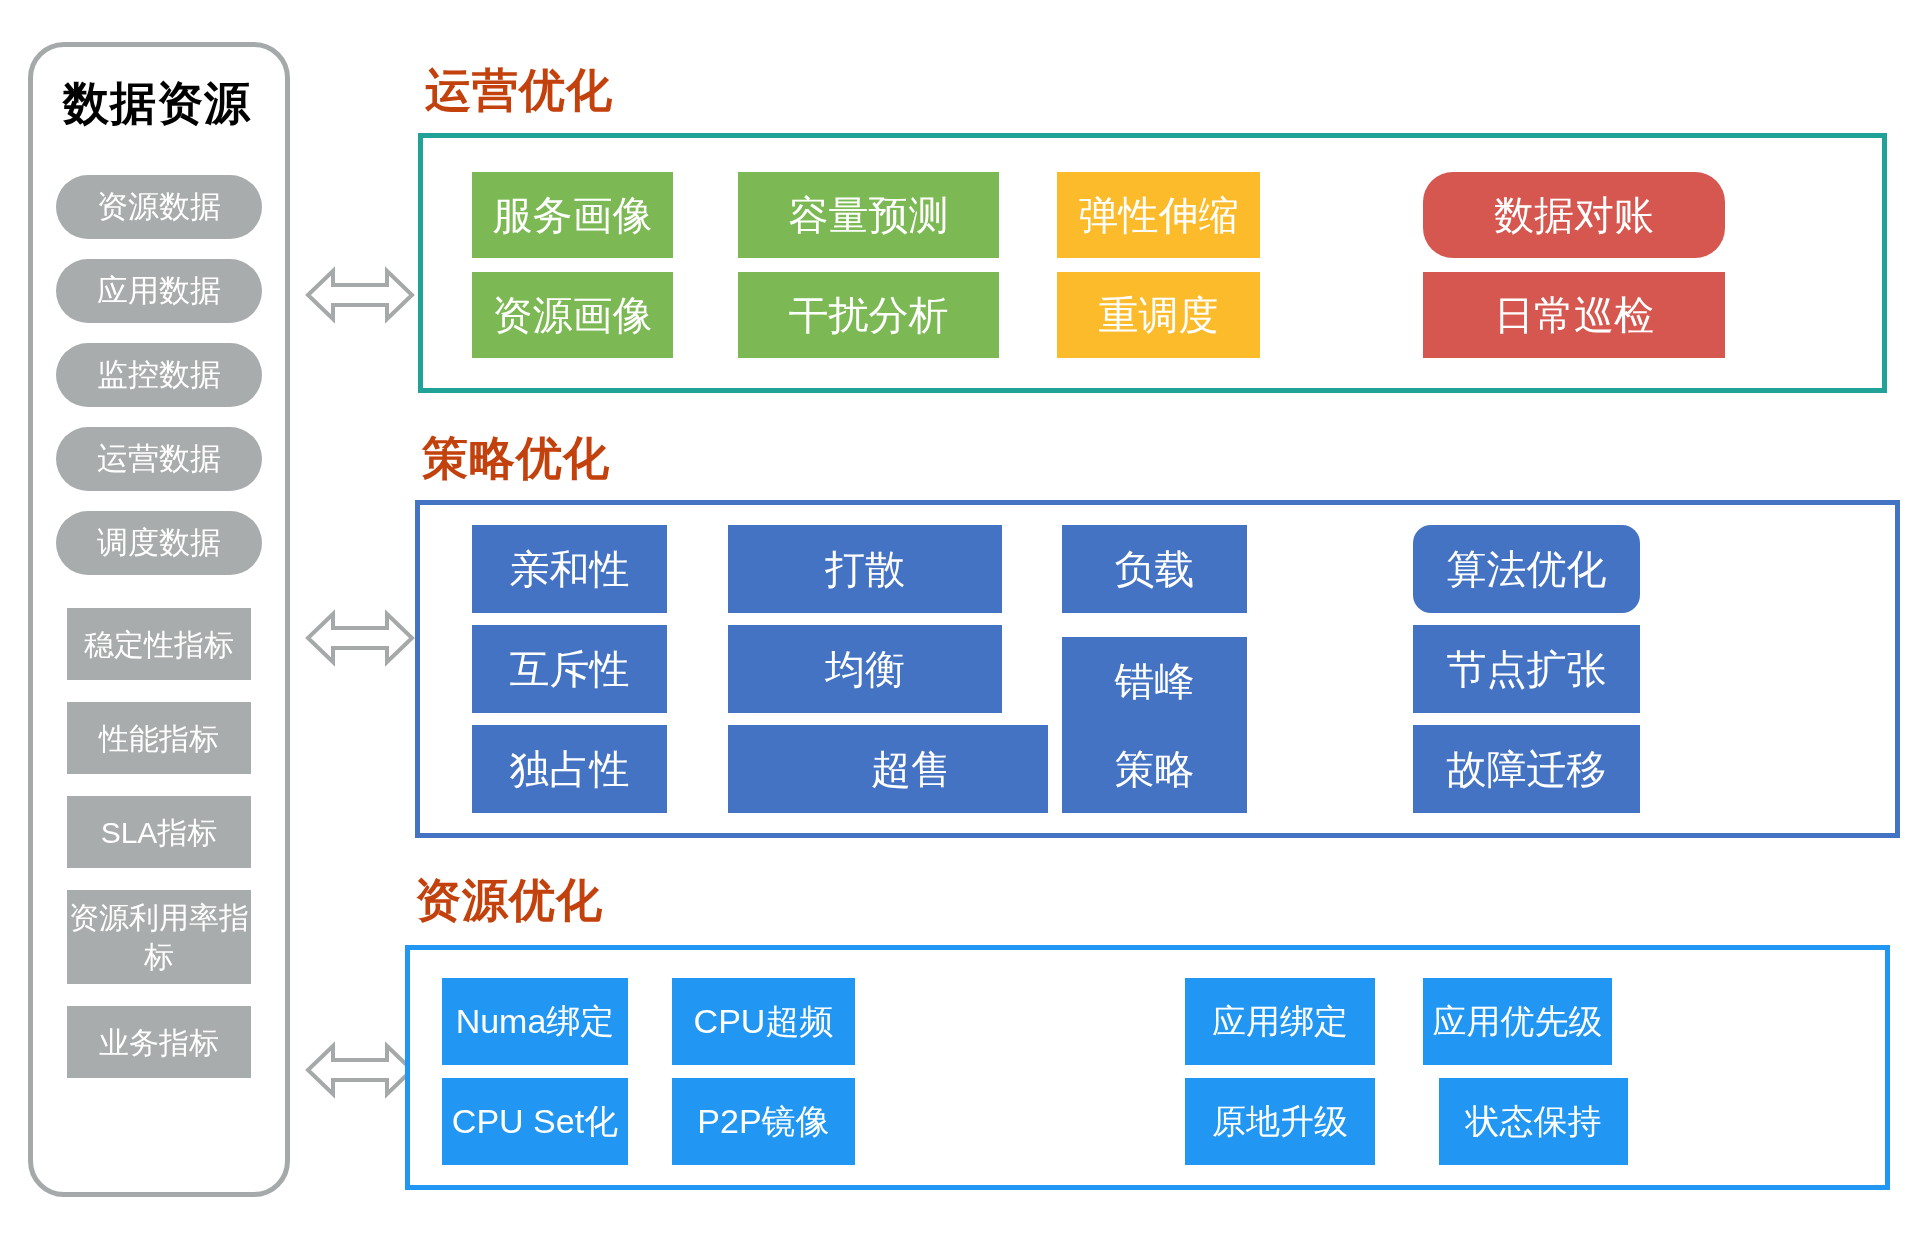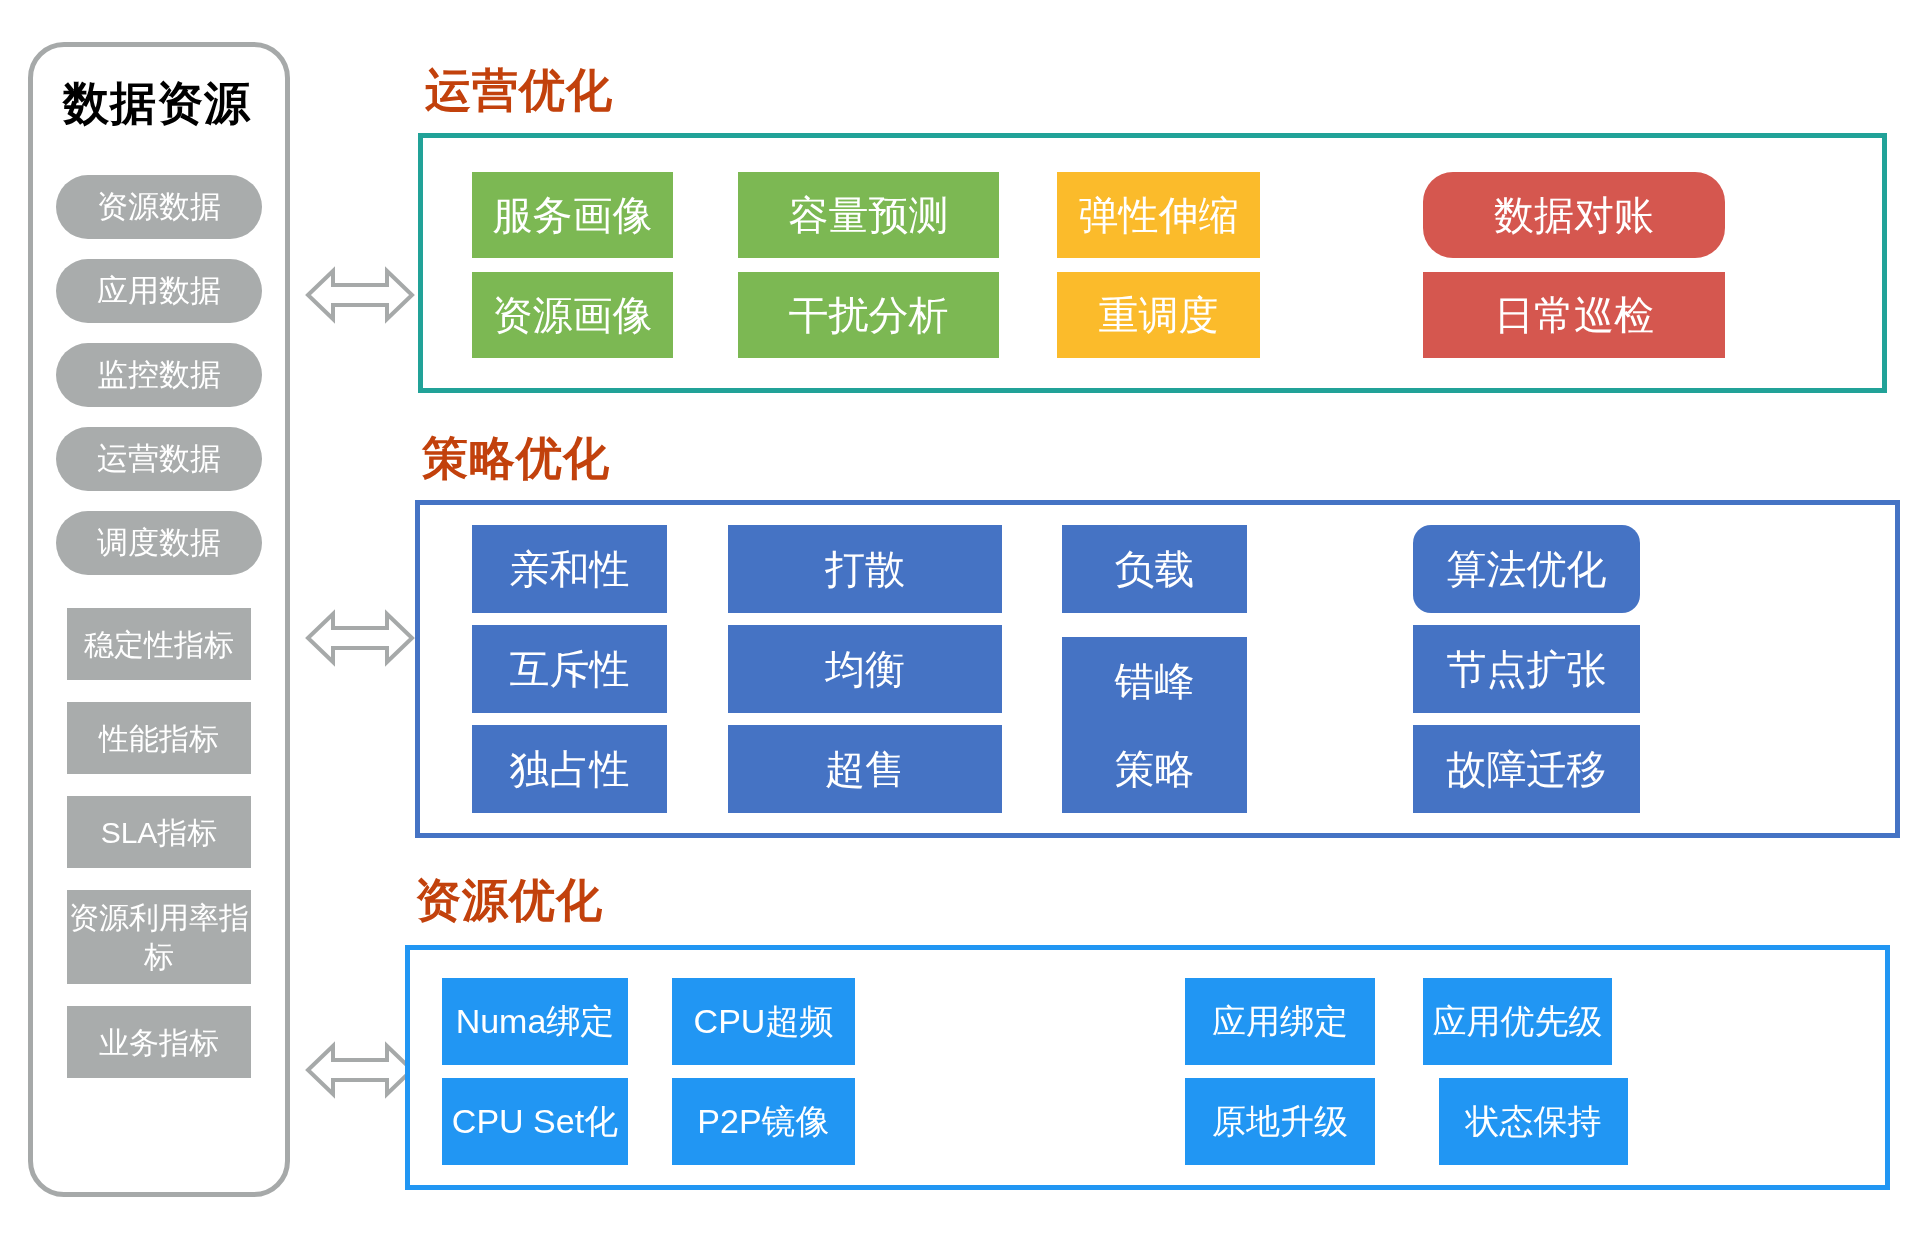--- a/index.html
+++ b/index.html
@@ -94,21 +94,21 @@
   <div class="section-box" id="section-box-1" style="border-color: rgb(69, 115, 196);">
       <div class="item item-s1" style="left: 52px; width: 195px; top: 20px; height: 88px; background: rgb(69, 115, 196);">亲和性</div>
       <div class="item item-s1" style="left: 308px; width: 274px; top: 20px; height: 88px; background: rgb(69, 115, 196);">打散</div>
       <div class="item item-s1" style="left: 642px; width: 185px; top: 20px; height: 88px; background: rgb(69, 115, 196);">负载</div>
       <div class="item item-s1" style="left: 993px; width: 227px; top: 20px; height: 88px; background: rgb(69, 115, 196); border-radius: 18px;">算法优化</div>
       <div class="item item-s1" style="left: 52px; width: 195px; top: 120px; height: 88px; background: rgb(69, 115, 196);">互斥性</div>
       <div class="item item-s1" style="left: 308px; width: 274px; top: 120px; height: 88px; background: rgb(69, 115, 196);">均衡</div>
       <div class="item item-s1" style="left: 642px; width: 185px; top: 120px; height: 88px; background: rgb(69, 115, 196); margin-top: 12px;">错峰</div>
       <div class="item item-s1" style="left: 993px; width: 227px; top: 120px; height: 88px; background: rgb(69, 115, 196);">节点扩张</div>
       <div class="item item-s1" style="left: 52px; width: 195px; top: 220px; height: 88px; background: rgb(69, 115, 196);">独占性</div>
-      <div class="item item-s1" style="left: 308px; width: 274px; top: 220px; height: 88px; background: rgb(69, 115, 196);">超售</div>
+      <div class="item item-s1" style="left: 308px; width: 274px; top: 220px; height: 88px; background: rgb(69, 115, 196); padding-left: 46px;">超售</div>
       <div class="item item-s1" style="left: 642px; width: 185px; top: 220px; height: 88px; background: rgb(69, 115, 196);">策略</div>
       <div class="item item-s1" style="left: 993px; width: 227px; top: 220px; height: 88px; background: rgb(69, 115, 196);">故障迁移</div>
     </div>
 
   <div class="section-title" id="section-title-2">资源优化</div>
   <div class="section-box" id="section-box-2" style="border-color: rgb(33, 150, 243);">
       <div class="item item-s2" style="left: 32px; width: 186px; top: 28px; height: 87px; background: rgb(33, 150, 243);">Numa绑定</div>
       <div class="item item-s2" style="left: 262px; width: 183px; top: 28px; height: 87px; background: rgb(33, 150, 243);">CPU超频</div>
       <div class="item item-s2" style="left: 775px; width: 190px; top: 28px; height: 87px; background: rgb(33, 150, 243);">应用绑定</div>
       <div class="item item-s2" style="left: 1013px; width: 189px; top: 28px; height: 87px; background: rgb(33, 150, 243);">应用优先级</div>

